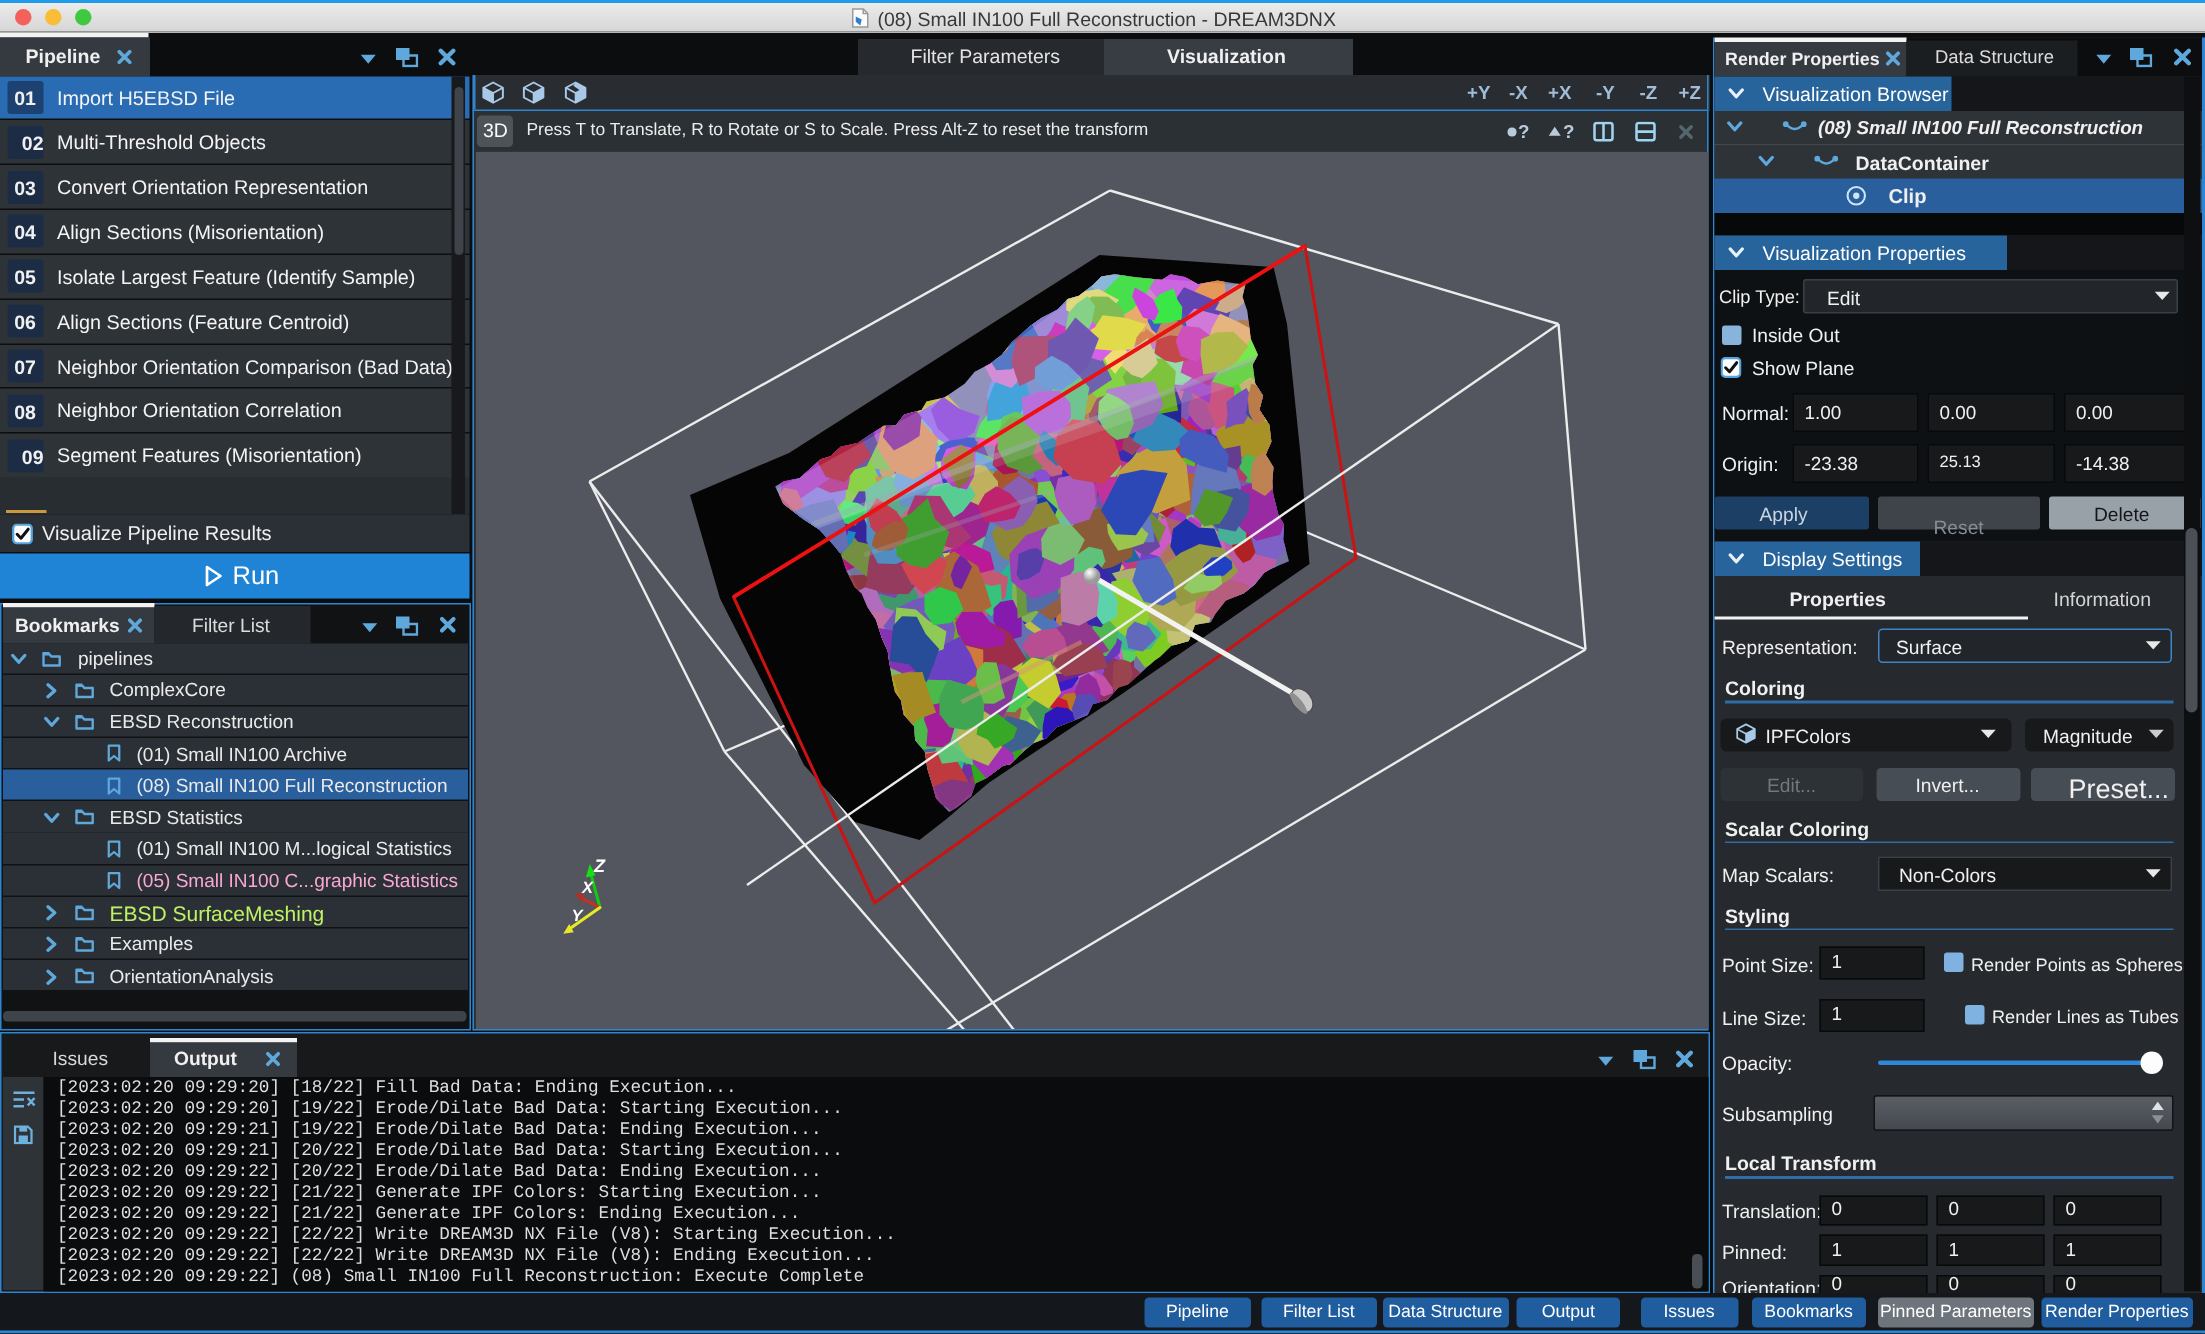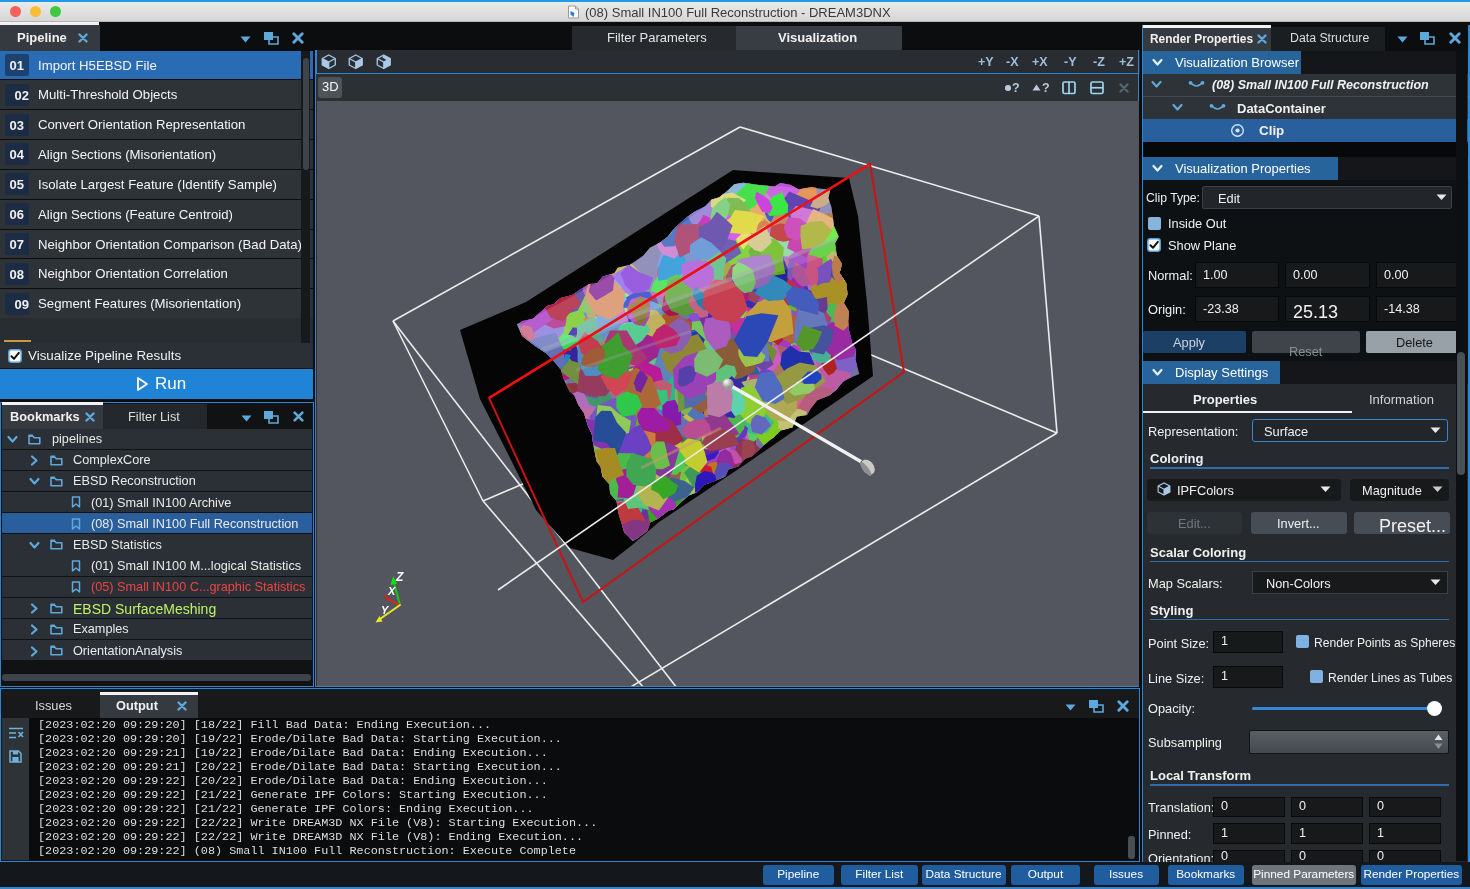--- a/index.html
+++ b/index.html
@@ -152,21 +152,21 @@
 <div class="txt" style="left:73px;top:537.8px;font-size:12.7px;color:#eaeaea">EBSD Statistics</div>
 <div class="abs" style="left:1.5px;top:555.4px;width:310.5px;height:20.35px;background:#2b3036"></div>
 <svg style="position:absolute;left:70.5px;top:559.8999999999999px" width="10" height="12" viewBox="0 0 10 12">
 <path d="M1.5 1 h7 v10 l-3.5 -3 l-3.5 3 z" fill="none" stroke="#5fa8dc" stroke-width="1.5" stroke-linejoin="round"></path>
     </svg>
 <div class="txt" style="left:91px;top:559.0px;font-size:12.7px;color:#eaeaea">(01) Small IN100 M...logical Statistics</div>
 <div class="abs" style="left:1.5px;top:576.5px;width:310.5px;height:20.35px;background:#2b3036"></div>
 <svg style="position:absolute;left:70.5px;top:581.0499999999998px" width="10" height="12" viewBox="0 0 10 12">
 <path d="M1.5 1 h7 v10 l-3.5 -3 l-3.5 3 z" fill="none" stroke="#5fa8dc" stroke-width="1.5" stroke-linejoin="round"></path>
     </svg>
-<div class="txt" style="left:91px;top:580.1px;font-size:12.7px;color:#ef4444">(05) Small IN100 C...graphic Statistics</div>
+<div class="txt" style="left:91px;top:580.1px;font-size:12.7px;color:#f9a8d4">(05) Small IN100 C...graphic Statistics</div>
 <div class="abs" style="left:1.5px;top:597.7px;width:310.5px;height:20.35px;background:#2b3036"></div>
 <svg style="position:absolute;left:29.5px;top:603.1999999999998px" width="9" height="11" viewBox="0 0 9 11">
       <path d="M2 1.5 L6.5 5.5 L2 9.5" fill="none" stroke="#5fa8dc" stroke-width="2.2" stroke-linecap="round" stroke-linejoin="round"></path>
     </svg>
 <svg style="position:absolute;left:49.5px;top:602.6999999999998px" width="13" height="11" viewBox="0 0 13 11">
 <path d="M1 2.2 h4 l1.2 1.5 h5.6 v6 h-10.8 z M1 2.2 v-0.8 h4" fill="none" stroke="#5fa8dc" stroke-width="1.6" stroke-linejoin="round"></path>
     </svg>
 <div class="txt" style="left:73px;top:601.3px;font-size:14px;color:#bef264">EBSD SurfaceMeshing</div>
 <div class="abs" style="left:1.5px;top:618.8px;width:310.5px;height:20.35px;background:#2b3036"></div>
 <svg style="position:absolute;left:29.5px;top:624.3499999999998px" width="9" height="11" viewBox="0 0 9 11">
@@ -211,20 +211,21 @@
     </svg>
 <div class="txt" style="left:978px;top:55px;font-size:12.5px;font-weight:700;color:#9fbdd8">+Y</div>
 <div class="txt" style="left:1006px;top:55px;font-size:12.5px;font-weight:700;color:#9fbdd8">-X</div>
 <div class="txt" style="left:1032px;top:55px;font-size:12.5px;font-weight:700;color:#9fbdd8">+X</div>
 <div class="txt" style="left:1064px;top:55px;font-size:12.5px;font-weight:700;color:#9fbdd8">-Y</div>
 <div class="txt" style="left:1093px;top:55px;font-size:12.5px;font-weight:700;color:#9fbdd8">-Z</div>
 <div class="txt" style="left:1119px;top:55px;font-size:12.5px;font-weight:700;color:#9fbdd8">+Z</div>
 <div class="abs" style="left:315px;top:73px;width:824px;height:614px;border:1.5px solid #2e86d2;background:#2b3034"></div>
 <div class="abs" style="left:318px;top:76.5px;width:24px;height:21px;background:#4e5357;border-radius:3px"></div>
 <div class="txt" style="left:322px;top:79px;font-size:13px;color:#fafafa">3D</div>
+<div class="txt" style="left:351px;top:80px;font-size:11.6px;font-weight:400;color:#ececec">Press T to Translate, R to Rotate or S to Scale. Press Alt-Z to reset the transform</div>
 <div class="abs" style="left:1005px;top:85px;width:5.5px;height:5.5px;border-radius:50%;background:#b9cbdb"></div>
 <div class="txt" style="left:1012px;top:80.5px;font-size:12.5px;font-weight:700;color:#b9cbdb">?</div>
 <svg class="abs" style="left:1032px;top:84px" width="9" height="7" viewBox="0 0 9 7">
       <path d="M4.5 0.5 L8.5 6.5 L0.5 6.5 Z" fill="#b9cbdb"></path>
     </svg>
 <div class="txt" style="left:1042px;top:80.5px;font-size:12.5px;font-weight:700;color:#b9cbdb">?</div>
 <svg class="abs" style="left:1062px;top:81px" width="14" height="13.5" viewBox="0 0 14 13.5">
 <rect x="1" y="1" width="12" height="11.5" rx="1.5" fill="none" stroke="#9fd4f0" stroke-width="1.7"></rect>
 <line x1="7" y1="1" x2="7" y2="12.5" stroke="#9fd4f0" stroke-width="1.7"></line>
     </svg>
@@ -934,21 +935,21 @@
 <div class="abs" style="left:1195px;top:262px;width:84px;height:26px;background:#17191b;border:1px solid #08090a"></div>
     <div class="txt" style="left:1203px;top:267.5px;font-size:12.6px">1.00</div>
 <div class="abs" style="left:1285px;top:262px;width:85px;height:26px;background:#17191b;border:1px solid #08090a"></div>
     <div class="txt" style="left:1293px;top:267.5px;font-size:12.6px">0.00</div>
 <div class="abs" style="left:1376px;top:262px;width:84px;height:26px;background:#17191b;border:1px solid #08090a"></div>
     <div class="txt" style="left:1384px;top:267.5px;font-size:12.6px">0.00</div>
 <div class="txt" style="left:1148px;top:302px;font-size:12.8px">Origin:</div>
 <div class="abs" style="left:1195px;top:296px;width:84px;height:26px;background:#17191b;border:1px solid #08090a"></div>
     <div class="txt" style="left:1203px;top:301.5px;font-size:12.6px">-23.38</div>
 <div class="abs" style="left:1285px;top:296px;width:85px;height:26px;background:#17191b;border:1px solid #08090a"></div>
-    <div class="txt" style="left:1293px;top:301.5px;font-size:18px">25.13</div>
+    <div class="txt" style="left:1293px;top:301.5px;font-size:11px">25.13</div>
 <div class="abs" style="left:1376px;top:296px;width:84px;height:26px;background:#17191b;border:1px solid #08090a"></div>
     <div class="txt" style="left:1384px;top:301.5px;font-size:12.6px">-14.38</div>
 <div class="abs" style="left:1143px;top:331px;width:103px;height:22px;background:#1c3f66;border-radius:2px"></div>
 <div class="txt" style="left:1173px;top:334.5px;font-size:12.8px;color:#c9d4df">Apply</div>
 <div class="abs" style="left:1252px;top:331px;width:108px;height:22px;background:#3f444b;border-radius:2px"></div>
 <div class="txt" style="left:1289px;top:344px;font-size:12.8px;color:#878e96">Reset</div>
 <div class="abs" style="left:1366px;top:331px;width:101px;height:22px;background:#99a1a8;border-radius:2px"></div>
 <div class="txt" style="left:1396px;top:334.5px;font-size:12.8px;color:#14171a">Delete</div>
 <div class="abs" style="left:1143px;top:361px;width:327px;height:22.5px;background:#141619"></div>
 <div class="abs" style="left:1143px;top:361px;width:137px;height:22.5px;background:#28649c"></div>

